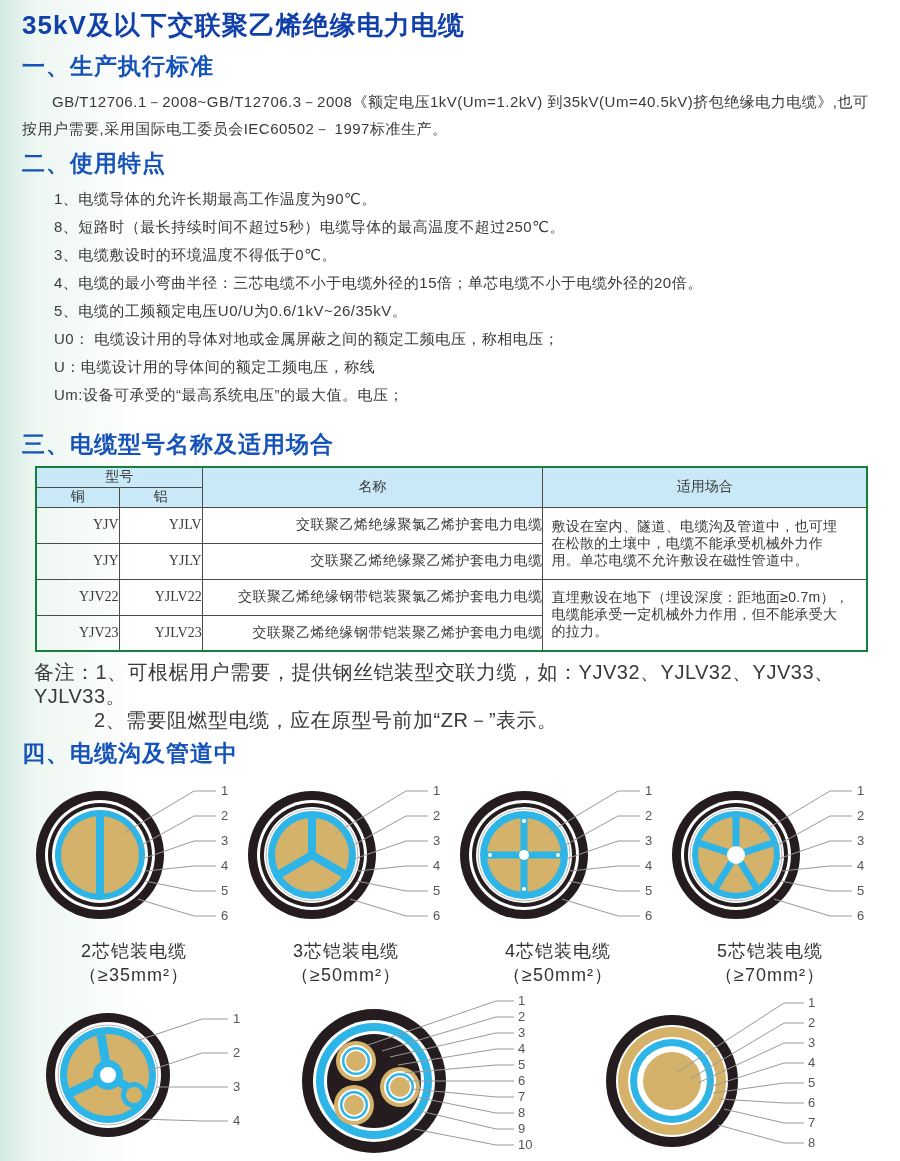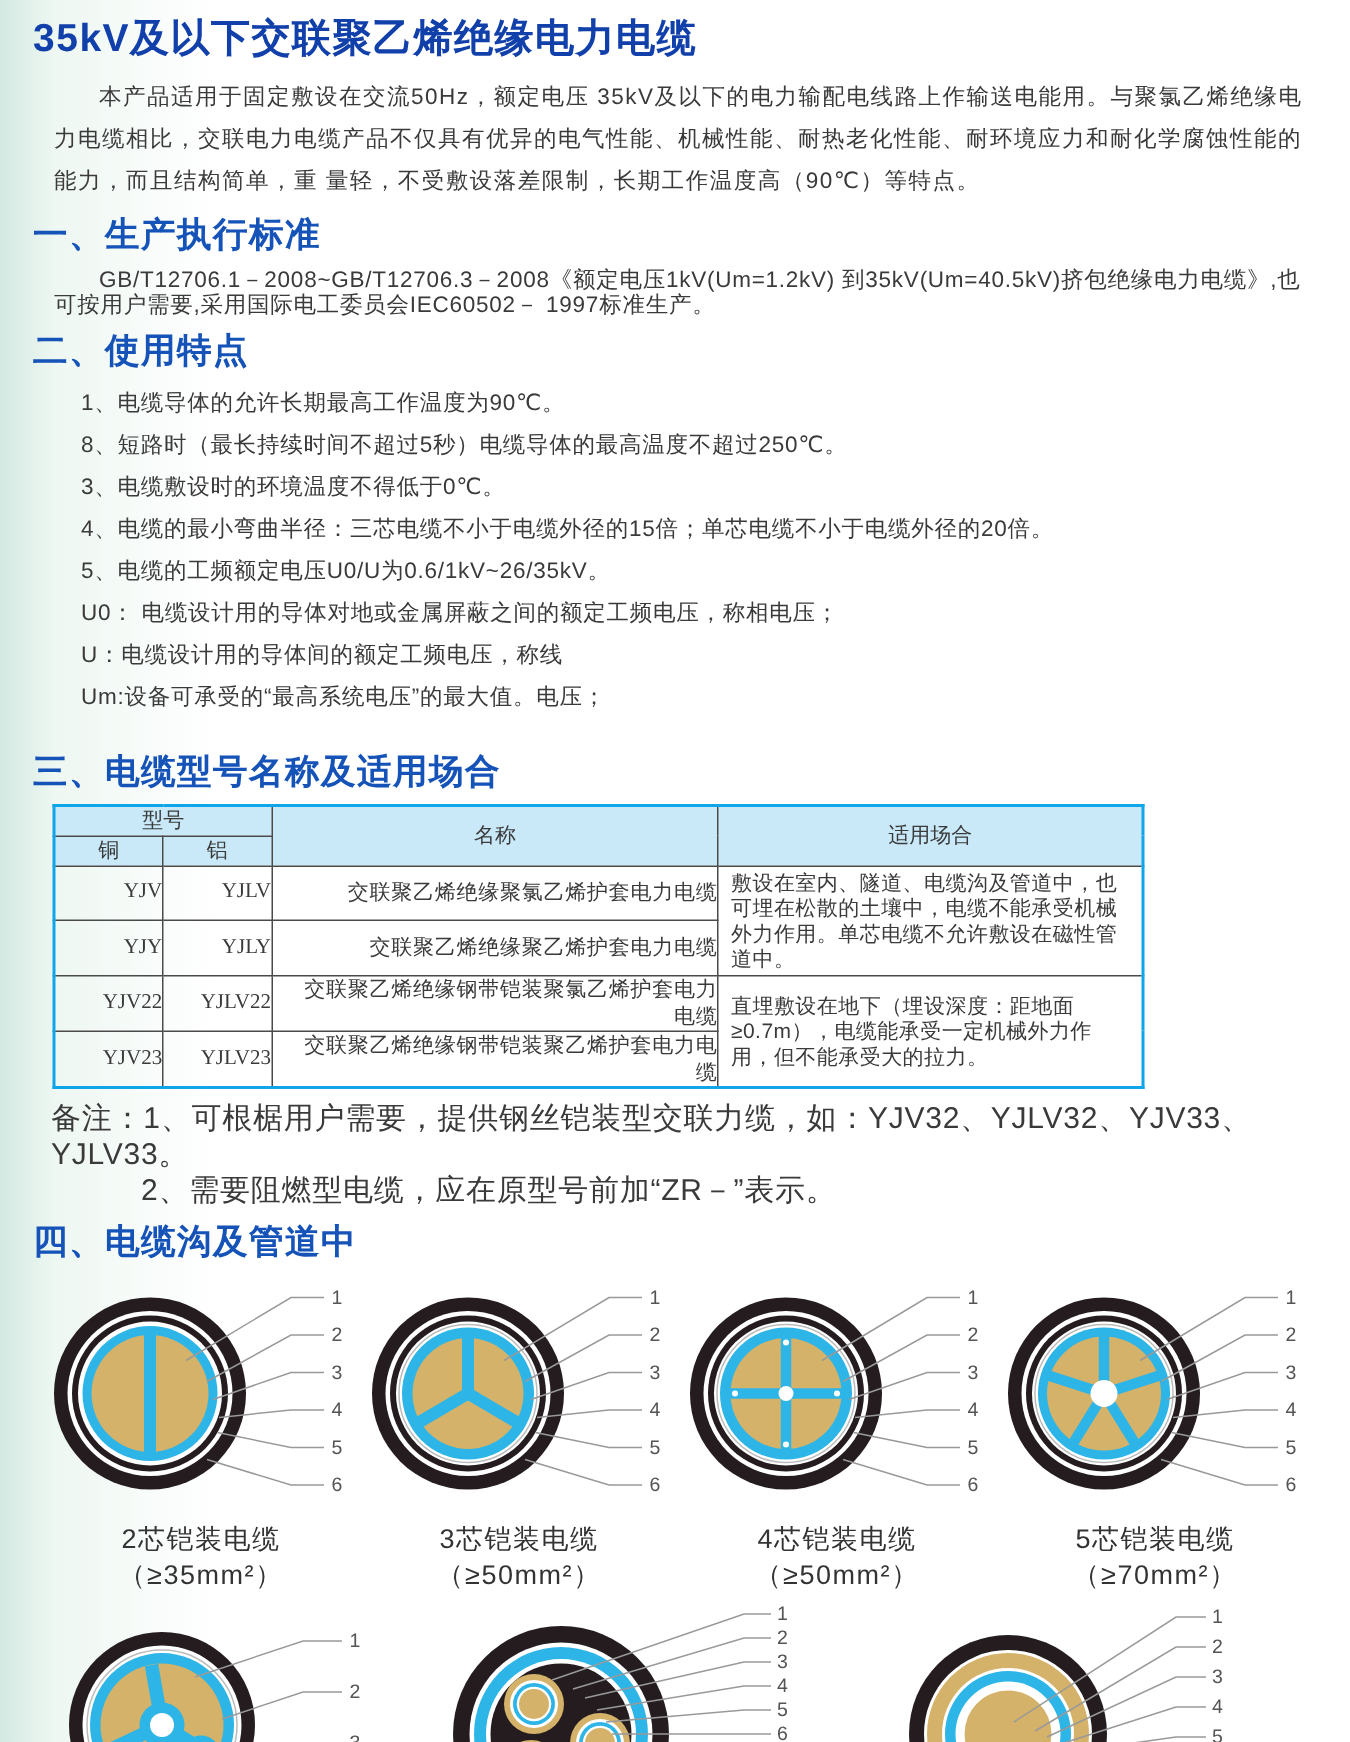--- a/index.html
+++ b/index.html
@@ -6,24 +6,24 @@
   html,body { width:900px; }
   body {
     font-family:"Liberation Sans","DejaVu Sans",sans-serif;
     background:linear-gradient(90deg,#d3e9e2 0%, #eef7f2 4%, #ffffff 16%, #ffffff 100%);
     color:#3a3a3a;
   }
   .page { width:900px; min-height:1161px; padding:8px 28px 8px 22px; }
   h1.title { color:#1140aa; font-size:26px; font-weight:bold; letter-spacing:1px; margin-bottom:8px; }
   p.intro { font-size:15px; line-height:28px; text-indent:2em; margin-left:14px; margin-bottom:2px; letter-spacing:1px; }
   h2.sec { color:#1553b8; font-size:23px; font-weight:bold; margin:6px 0 6px 0; letter-spacing:1px; }
-  p.secbody { font-size:15px; line-height:17px; text-indent:2em; margin-left:14px; margin-bottom:2px; letter-spacing:0.5px; }
+  p.secbody { font-size:15px; line-height:27px; text-indent:2em; margin-bottom:2px; letter-spacing:0.5px; }
   .feat-list { margin:4px 0 20px 32px; }
   .feat-list p { font-size:15px; line-height:28px; letter-spacing:0.5px; }
-  table.models { border-collapse:collapse; margin:6px 0 8px 13px; width:728px; table-layout:fixed; border:2px solid #0ea5e9; }
+  table.models { border-collapse:collapse; margin:6px 0 8px 13px; width:833px; table-layout:fixed; border:2px solid #15803d; }
   table.models th, table.models td { border:1px solid #4a4a4a; font-weight:normal; }
   table.models th { background:#c9e9f8; font-size:14px; height:20px; }
   table.models td { font-size:14px; height:36px; }
   td.model { text-align:right; font-family:"Liberation Serif","DejaVu Serif",serif; font-size:16px; }
   td.cname { padding-left:14px; font-size:14.5px; letter-spacing:0.5px;text-align:right; }
   td.usage { padding:2px 15px 2px 8px; font-size:13.5px; line-height:17px; letter-spacing:0.3px;margin-top:21px; }
   .notes { margin:2px 0 2px 12px; }
   .notes p { font-size:20px; line-height:24px; letter-spacing:0.5px; }
   .notes p.note2 { margin-left:3em; }
   .dia-row { display:flex; justify-content:flex-start; align-items:flex-start; margin-left:6px; }
@@ -32,21 +32,20 @@
   figure.dia figcaption { font-size:18px; color:#333; letter-spacing:1px; margin-top:2px; }
   svg .lead { stroke:#999; stroke-width:1; fill:none; }
   svg .lbl { font-size:13px; fill:#555; font-family:"Liberation Sans",sans-serif; }
 </style>
 </head>
 <body>
 
 <div class="page">
 
   <h1 class="title">35kV及以下交联聚乙烯绝缘电力电缆</h1>
-  <p class="intro">本产品适用于固定敷设在交流50Hz，额定电压 35kV及以下的电力输配电线路上作输送电能用。与聚氯乙烯绝缘电力电缆相比，交联电力电缆产品不仅具有优异的电气性能、机械性能、耐热老化性能、耐环境应力和耐化学腐蚀性能的能力，而且结构简单，重 量轻，不受敷设落差限制，长期工作温度高（90℃）等特点。</p>
 
   <h2 class="sec">一、生产执行标准</h2>
   <p class="secbody">GB/T12706.1－2008~GB/T12706.3－2008《额定电压1kV(Um=1.2kV) 到35kV(Um=40.5kV)挤包绝缘电力电缆》,也可按用户需要,采用国际电工委员会IEC60502－ 1997标准生产。</p>
 
   <h2 class="sec">二、使用特点</h2>
   <div class="feat-list">
     <p>1、电缆导体的允许长期最高工作温度为90℃。</p>
     <p>8、短路时（最长持续时间不超过5秒）电缆导体的最高温度不超过250℃。</p>
     <p>3、电缆敷设时的环境温度不得低于0℃。</p>
     <p>4、电缆的最小弯曲半径：三芯电缆不小于电缆外径的15倍；单芯电缆不小于电缆外径的20倍。</p>

